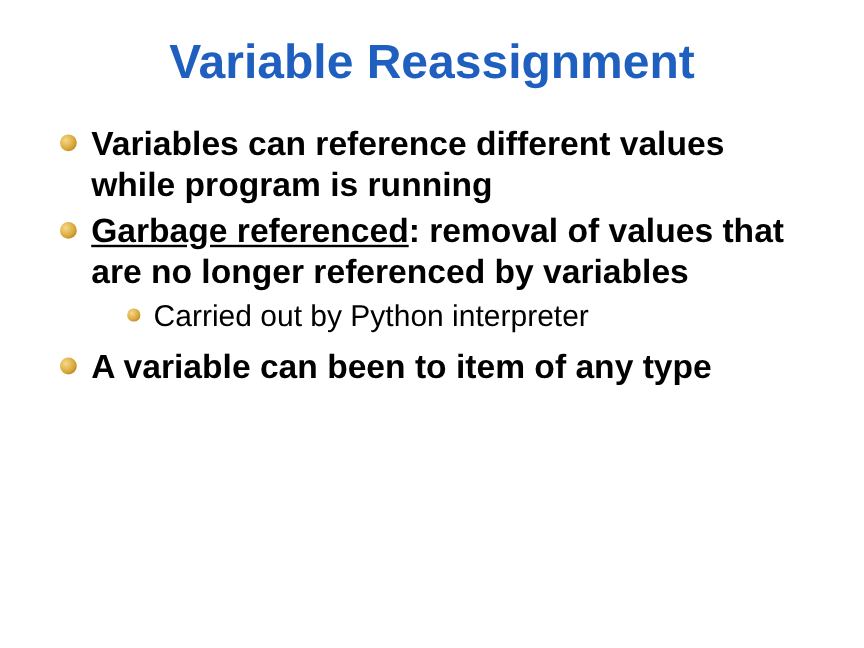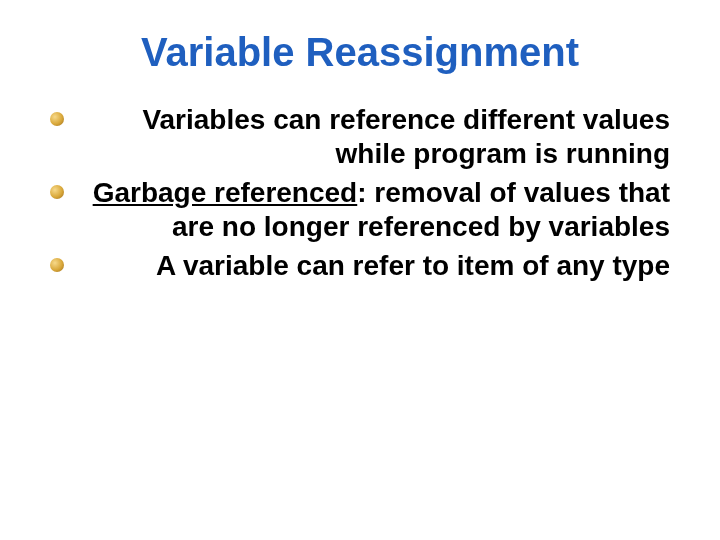--- a/index.html
+++ b/index.html
@@ -21,21 +21,20 @@
     text-align: center;
     font-size: 40px;
     font-weight: bold;
     color: #1f5fbf;
     margin: 0 0 28px 0;
   }
   ul.level1 {
     list-style: none;
     margin: 0;
     padding: 0;
-    text-align: right;
   }
   ul.level1 > li {
     position: relative;
     padding-left: 26px;
     font-size: 28px;
     line-height: 1.2;
     margin-bottom: 6px;
     font-weight: bold;
   }
   ul.level1 > li::before {
@@ -78,18 +77,23 @@
 
 <div class="slide">
   <h1 class="title">Variable Reassignment</h1>
 
   <ul class="level1">
     <li>
       <span>Variables can reference different values while program is running</span>
     </li>
     <li>
       <span class="u">Garbage referenced</span><span>: removal of values that are no longer referenced by variables</span>
+      <ul class="level2">
+        <li>
+          <span>Carried out by Python interpreter</span>
+        </li>
+      </ul>
     </li>
     <li>
-      <span>A variable can refer to item of any type</span>
+      <span>A variable can been to item of any type</span>
     </li>
   </ul>
 </div>
 
 </body></html>

